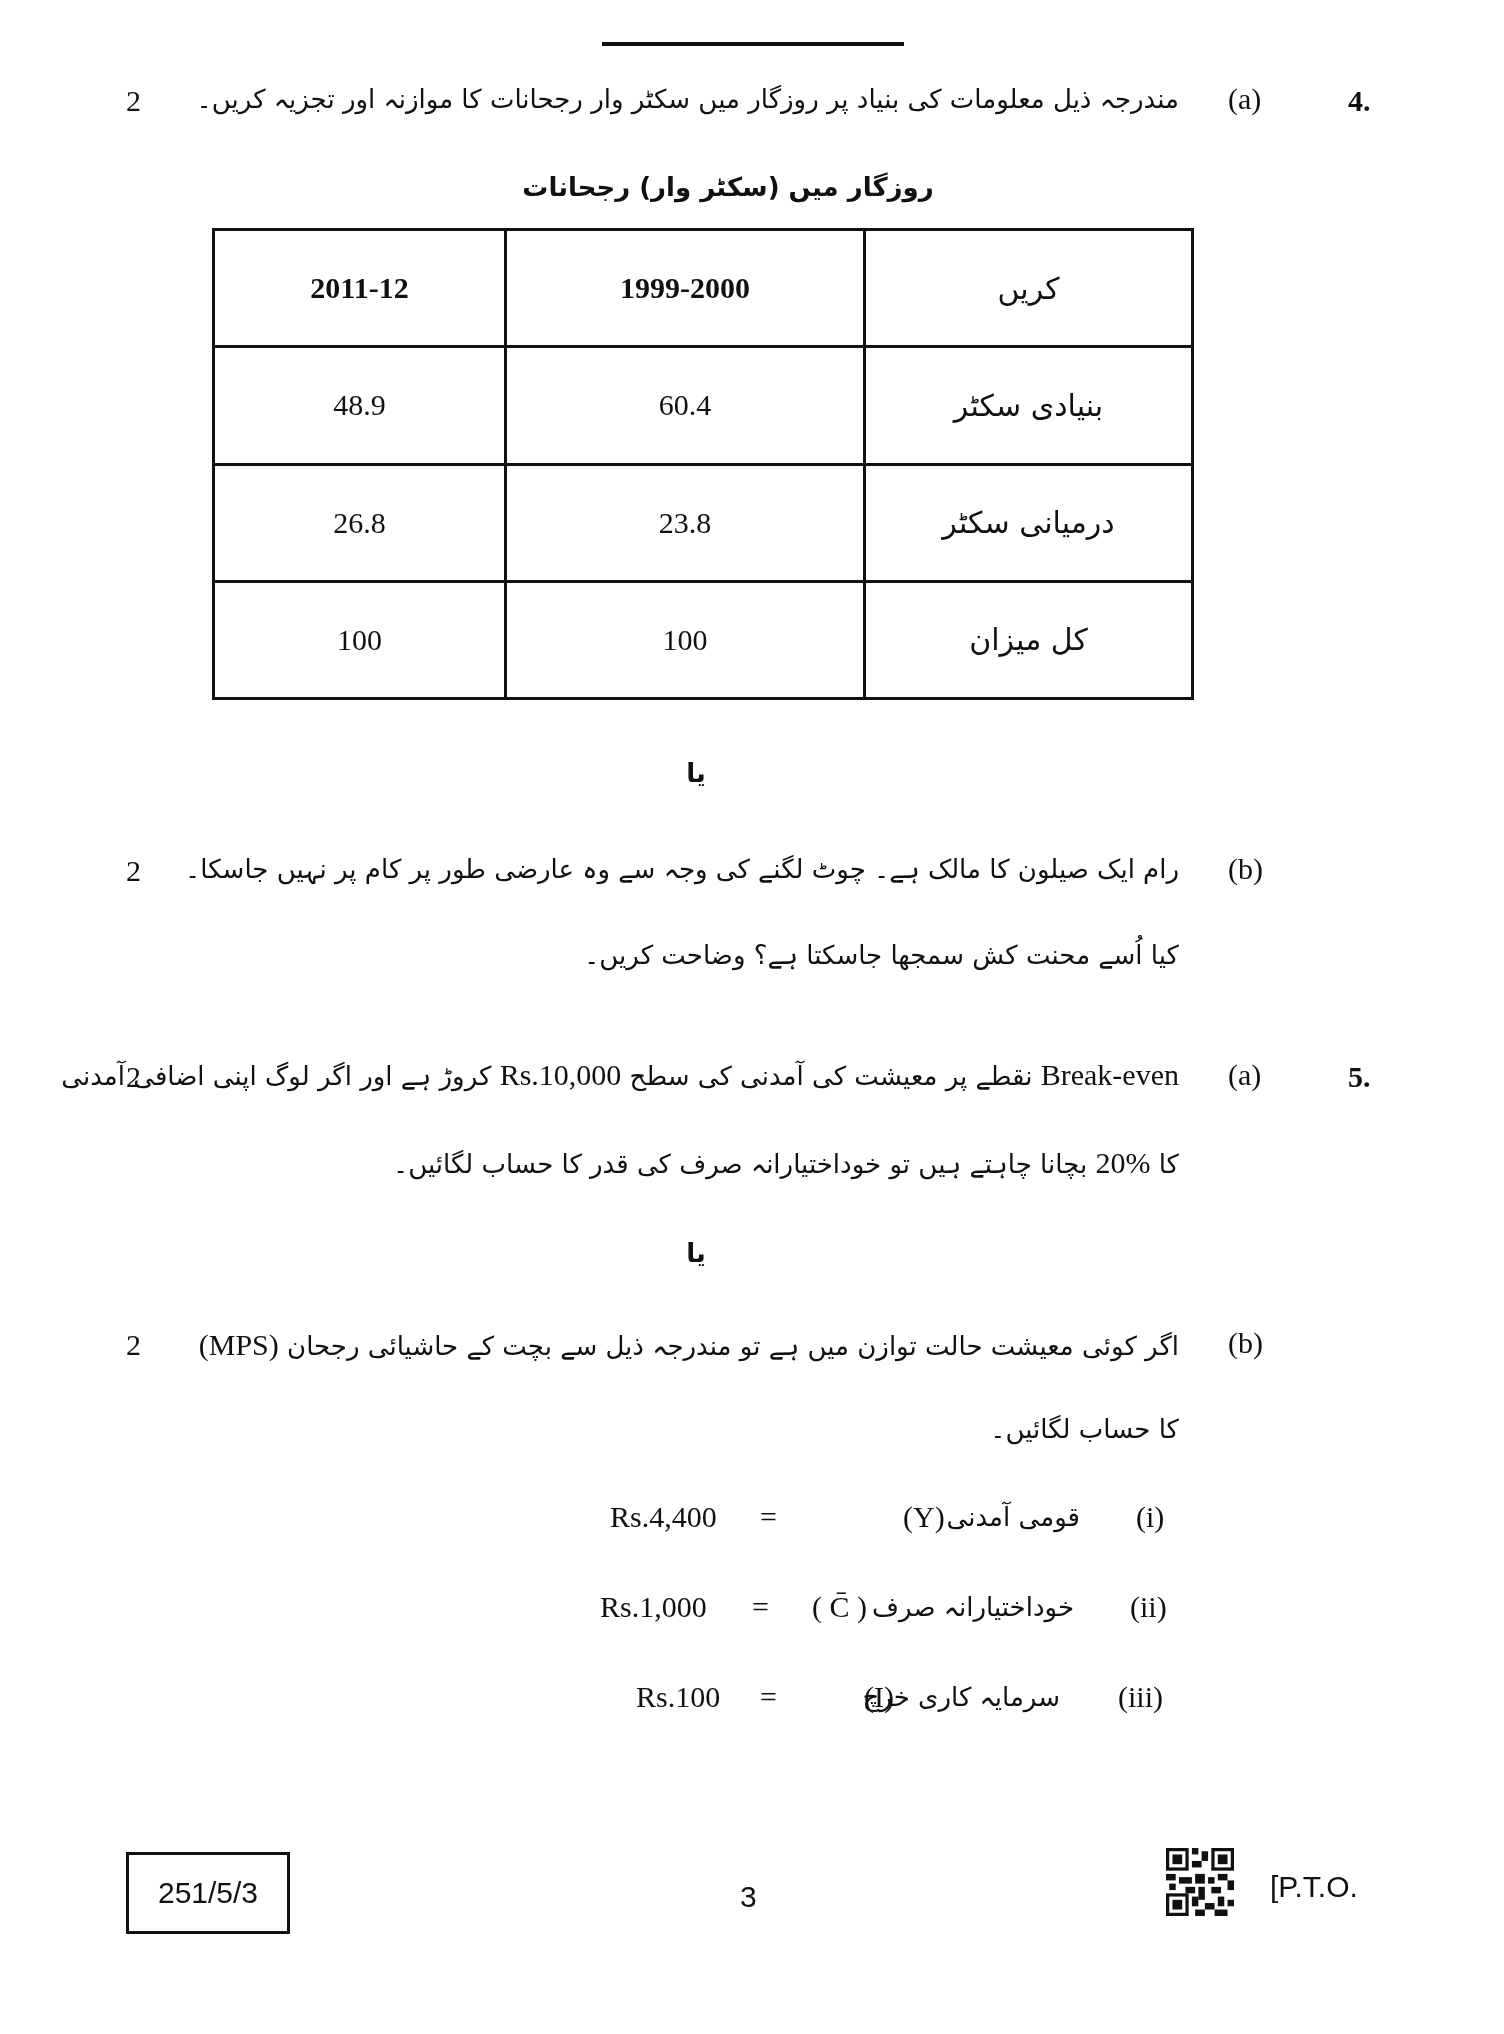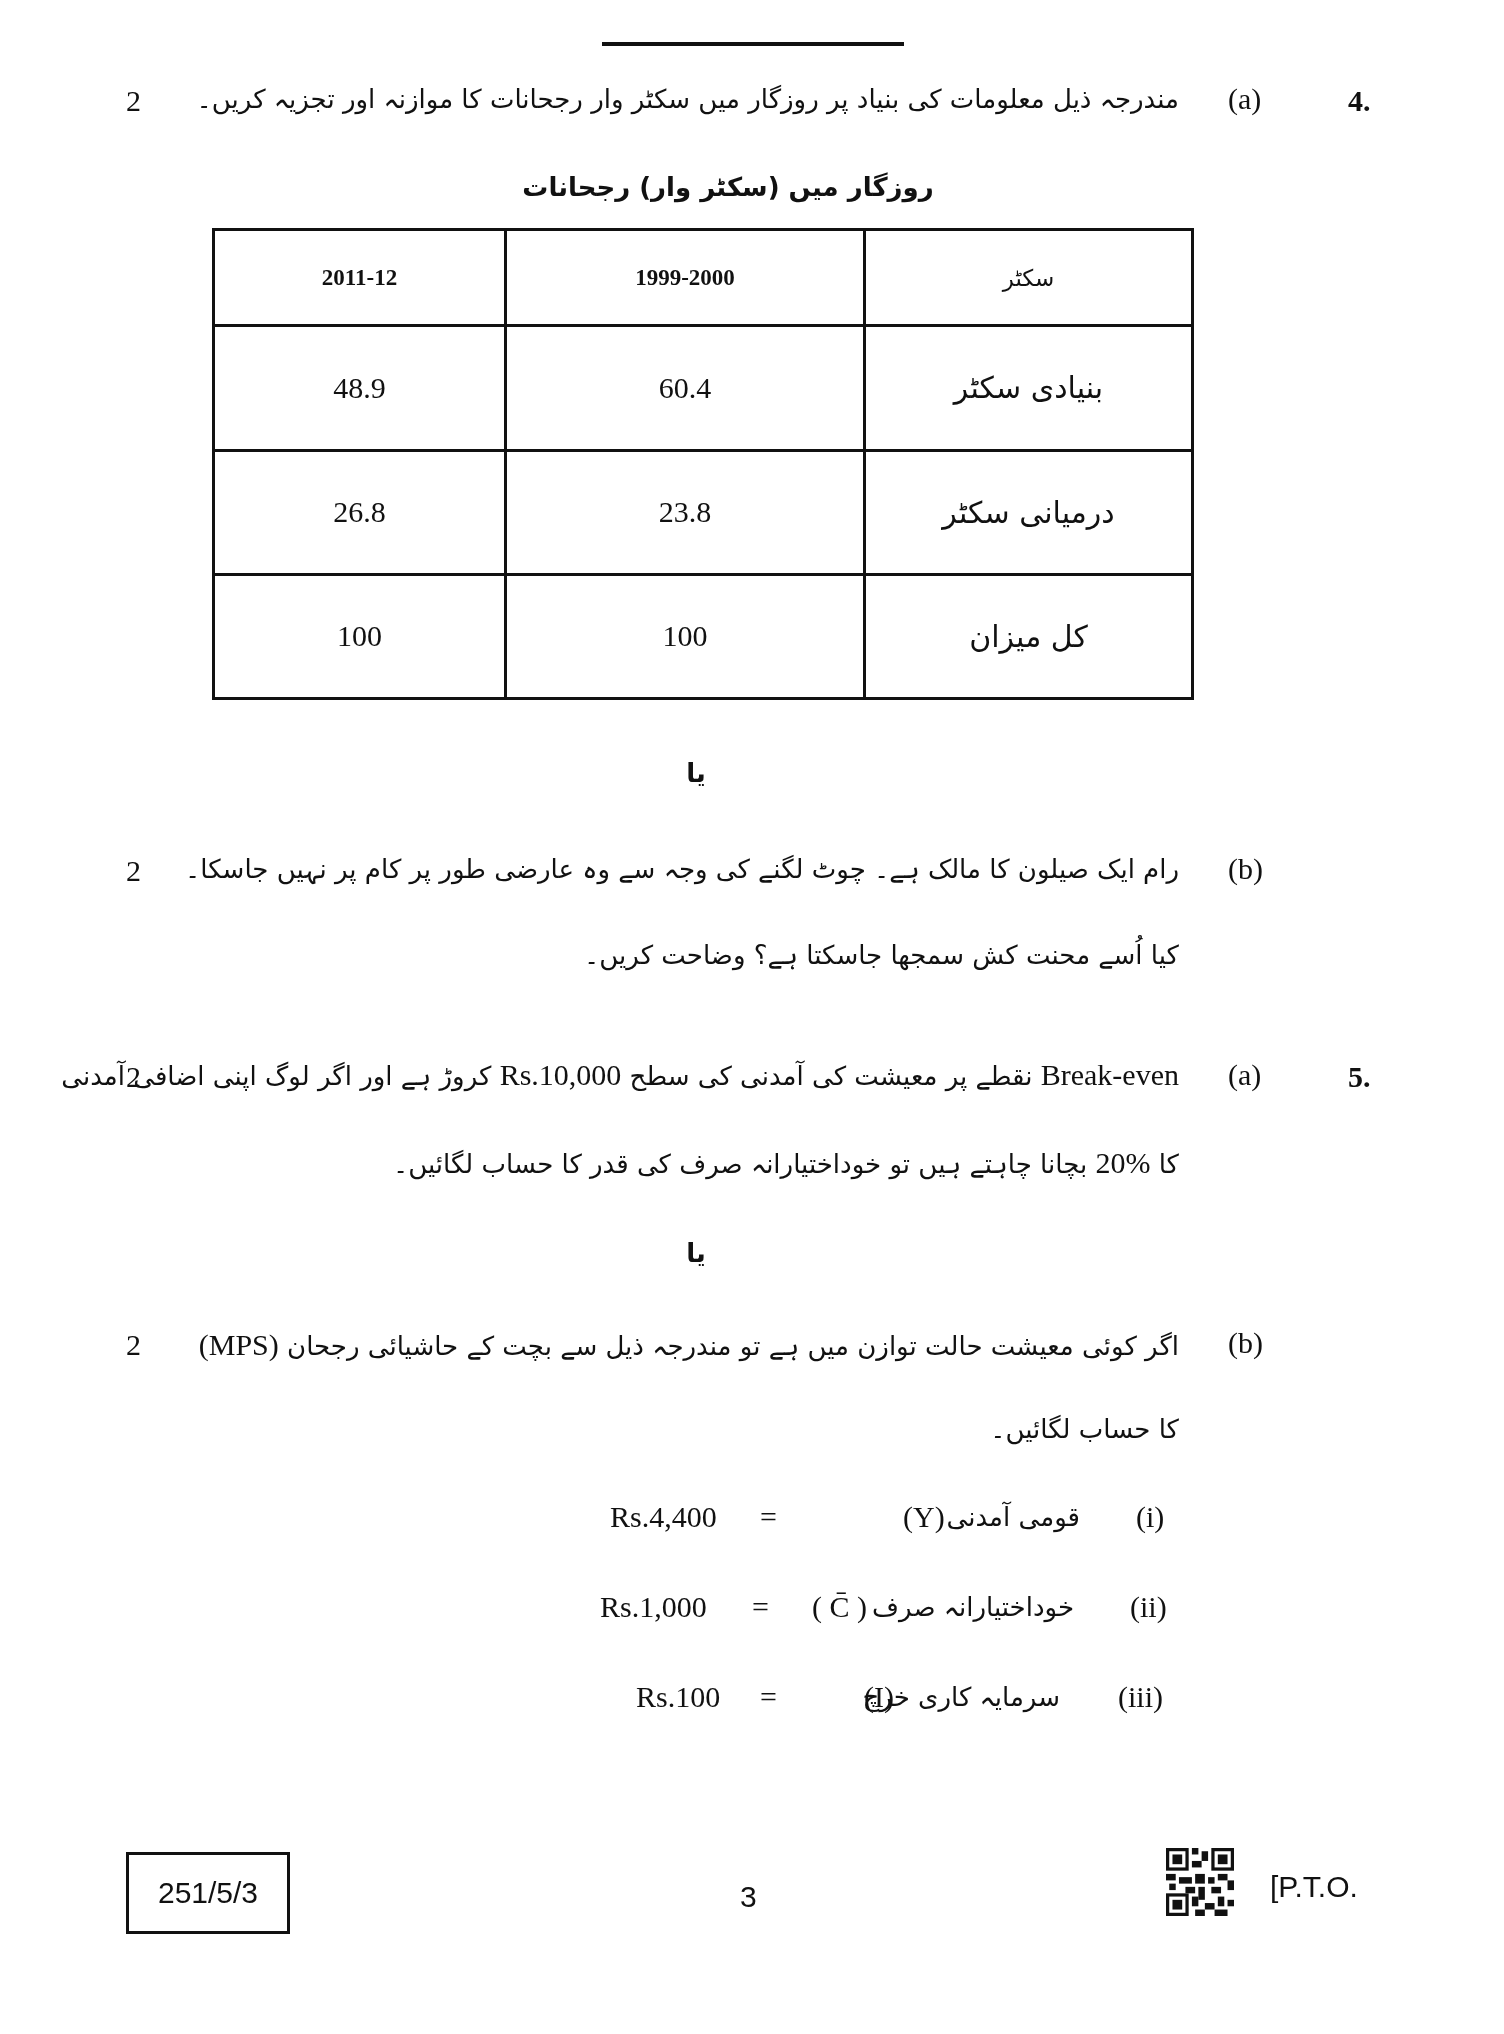--- a/index.html
+++ b/index.html
@@ -9,21 +9,21 @@
   .topbar { left: 602px; top: 42px; width: 302px; height: 4px; background: #111; }
   .qno { font-size: 30px; font-weight: bold; }
   .sub { font-size: 30px; }
   .marks { font-size: 30px; }
   .urdu { font-family: "DejaVu Sans", sans-serif; font-size: 26px; direction: rtl; text-align: right; white-space: nowrap; }
   .urdu-c { font-family: "DejaVu Sans", sans-serif; font-size: 26px; direction: rtl; text-align: center; }
   .caption { left: 0; width: 1456px; top: 172px; font-weight: bold; }
   table.data { position: absolute; left: 212px; top: 228px; width: 970px; height: 472px;
                border-collapse: collapse; table-layout: fixed; }
   table.data td, table.data th { border: 3px solid #111; text-align: center; vertical-align: middle; }
-  table.data th { font-size: 23px; font-weight: bold; }
+  table.data th { font-size: 30px; font-weight: bold; }
   table.data td { font-size: 30px; }
   table.data .c1 { width: 287px; }
   table.data .c2 { width: 354px; }
   table.data .c3 { width: 323px; }
   .or { left: 0; width: 1392px; font-weight: bold; }
   .mix { direction: rtl; text-align: right; white-space: nowrap; font-size: 26px; font-family: "DejaVu Sans", sans-serif; }
   .mix .en { font-family: "Liberation Serif", serif; font-size: 30px; direction: ltr; unicode-bidi: isolate; }
   .item-row { font-size: 30px; }
   .footer-code { left: 126px; top: 1852px; width: 158px; height: 76px; border: 3px solid #111;
                  font-family: "Liberation Sans", sans-serif; font-size: 30px; display: flex;
@@ -42,21 +42,21 @@
 <div class="abs urdu" style="right:325px; top:84px;">مندرجہ ذیل معلومات کی بنیاد پر روزگار میں سکٹر وار رجحانات کا موازنہ اور تجزیہ کریں۔</div>
 <div class="abs marks" style="left:126px; top:84px;">2</div>
 
 <div class="abs urdu-c caption">روزگار میں (سکٹر وار) رجحانات</div>
 
 <table class="data">
   <tbody>
       <tr>
     <th class="c1">2011-12</th>
     <th class="c2">1999-2000</th>
-    <th class="c3 urdu-c" style="font-weight:normal;">سکٹر</th>
+    <th class="c3 urdu-c" style="font-weight:normal;">کریں</th>
   </tr>
   <tr>
     <td>48.9</td>
     <td>60.4</td>
     <td class="urdu-c">بنیادی سکٹر</td>
   </tr>
   <tr>
     <td>26.8</td>
     <td>23.8</td>
     <td class="urdu-c">درمیانی سکٹر</td>

